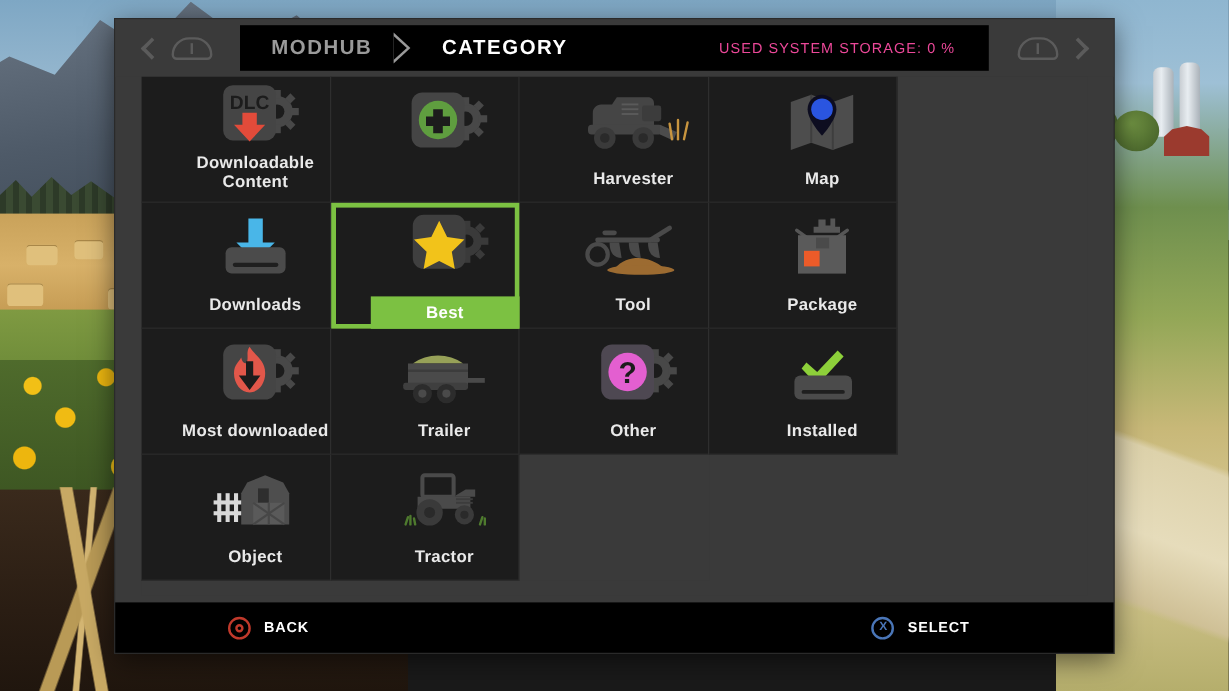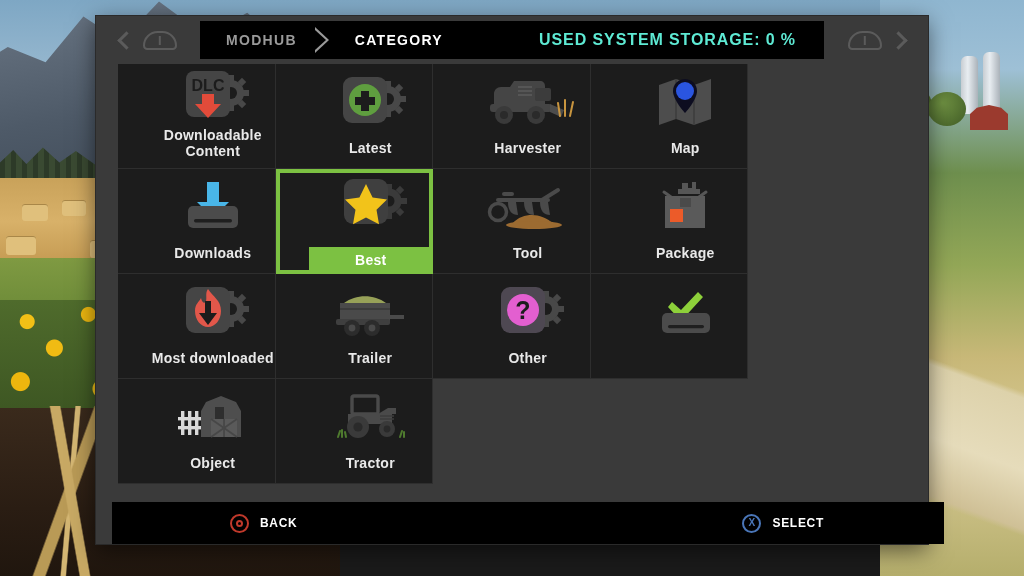--- a/index.html
+++ b/index.html
@@ -111,42 +111,42 @@
   }
   .bumper::after {
     content:""; position:absolute; left:50%; top:3px; width:2.4px; height:9px;
     background:#5b5b5b; transform:translateX(-50%);
   }
   .breadcrumbs {
     flex:1; height:38px; background:#000; display:flex; align-items:center;
     position:relative; margin:0; padding-left:0;
   }
   .crumb {
-    font-size:14px; font-weight:bold; letter-spacing:1.3px;
+    font-size:17px; font-weight:bold; letter-spacing:1.3px;
     padding:0 18px; height:38px; display:flex; align-items:center;
     color:#9a9a9a; position:relative;
   }
   .crumb.first { padding-left:26px; }
   .crumb.active { color:#fff; }
   .crumb-arrow {
     width:16px; height:38px; position:relative; flex:0 0 auto; margin-right:6px;
   }
   .crumb-arrow::before {
     content:""; position:absolute; left:0; top:6px;
     border-top:13px solid transparent; border-bottom:13px solid transparent;
     border-left:14px solid #9a9a9a;
   }
   .crumb-arrow::after {
     content:""; position:absolute; left:0; top:9px;
     border-top:10px solid transparent; border-bottom:10px solid transparent;
     border-left:11px solid #000;
   }
   .storage {
-    margin-left:auto; font-size:16px; font-weight:bold; letter-spacing:.9px;
-    color:#5eead4; padding-right:28px; white-space:nowrap;
+    margin-left:auto; font-size:12px; font-weight:normal; letter-spacing:.9px;
+    color:#ec4899; padding-right:28px; white-space:nowrap;
   }
 
   
   .content {
     position:absolute; left:22px; top:48px; width:788px; height:432px;
     background:#3a3a3a;
   }
   .grid {
     position:absolute; left:0; top:0; width:100%; height:100%;
     display:grid; grid-template-columns:repeat(4,157.5px); grid-template-rows:repeat(4,105px);
@@ -174,22 +174,22 @@
     background:#7cc142; color:#fff; padding:5px 0 6px; margin-top:auto;
     position:relative; z-index:2;
   }
   .cell.selected .icon-wrap { height:70px; }
 
   
   svg { display:block; overflow:visible; }
 
   
   .footer {
-    position:absolute; left:16px; bottom:0; width:100%; height:42px;
-    background:#000; display:flex; align-items:center;padding-left:24px;
+    position:absolute; left:0; bottom:0; width:100%; height:42px;
+    background:#000; display:flex; align-items:center;
   }
   .fbtn { display:flex; align-items:center; gap:11px; }
   .fbtn.back { margin-left:94px; }
   .fbtn.select { margin-left:auto; margin-right:120px; }
   .pad-glyph {
     width:19px; height:19px; border-radius:50%;
     display:flex; align-items:center; justify-content:center;
     font-size:11px; font-weight:bold; line-height:1;
   }
   .pad-circle { border:2px solid #c0392b; }
@@ -292,21 +292,20 @@
               <rect x="61" y="34" width="6" height="6" transform="rotate(-45 64 37)"></rect>
               <rect x="61" y="12" width="6" height="6" transform="rotate(45 64 15)"></rect>
               <rect x="39" y="34" width="6" height="6" transform="rotate(45 42 37)"></rect>
             </g>
             <circle cx="53" cy="26" r="6" fill="#1c1c1c"></circle>
             <rect x="8" y="4" width="44" height="46" rx="9" fill="#454545"></rect>
             <circle cx="30" cy="27" r="16" fill="#5f9e3f"></circle>
             <path d="M26 18h8v6h6v8h-6v6h-8v-6h-6v-8h6z" fill="#1c1c1c"></path>
           </svg>
         </div>
-        <div class="cell-label">Latest</div>
       </div>
 
       <div class="cell">
         <div class="icon-wrap">
           <svg width="96" height="56" viewBox="0 0 96 56">
             <path d="M14 34V20c0-4 3-7 7-7h9l4-6h26c3 0 5 2 5 5v22z" fill="#454545"></path>
             <rect x="55" y="14" width="16" height="13" rx="2" fill="#3c3c3c"></rect>
             <g stroke="#5a5a5a" stroke-width="1.6">
               <line x1="38" y1="13" x2="52" y2="13"></line>
                 <line x1="38" y1="17" x2="52" y2="17"></line>
@@ -476,20 +475,21 @@
       </div>
 
       <div class="cell">
         <div class="icon-wrap">
           <svg width="66" height="58" viewBox="0 0 66 58">
             <path d="M16 24l4-5 9 8 17-18 5 5-22 24z" fill="#8dd03a"></path>
             <rect x="10" y="30" width="48" height="20" rx="5" fill="#4b4b4b"></rect>
             <rect x="16" y="42" width="36" height="3.2" rx="1.6" fill="#1f1f1f"></rect>
           </svg>
         </div>
+        <div class="cell-label">Installed</div>
       </div>
 
       <div class="cell">
         <div class="icon-wrap">
           <svg width="92" height="56" viewBox="0 0 92 56">
             <path d="M34 48V22l5-9 15-6 15 6 5 9v26z" fill="#4e4e4e"></path>
             <rect x="48" y="18" width="9" height="12" fill="#2e2e2e"></rect>
             <rect x="44" y="30" width="26" height="18" fill="#5a5a5a"></rect>
             <g stroke="#474747" stroke-width="1.8">
               <line x1="44" y1="30" x2="70" y2="48"></line>

